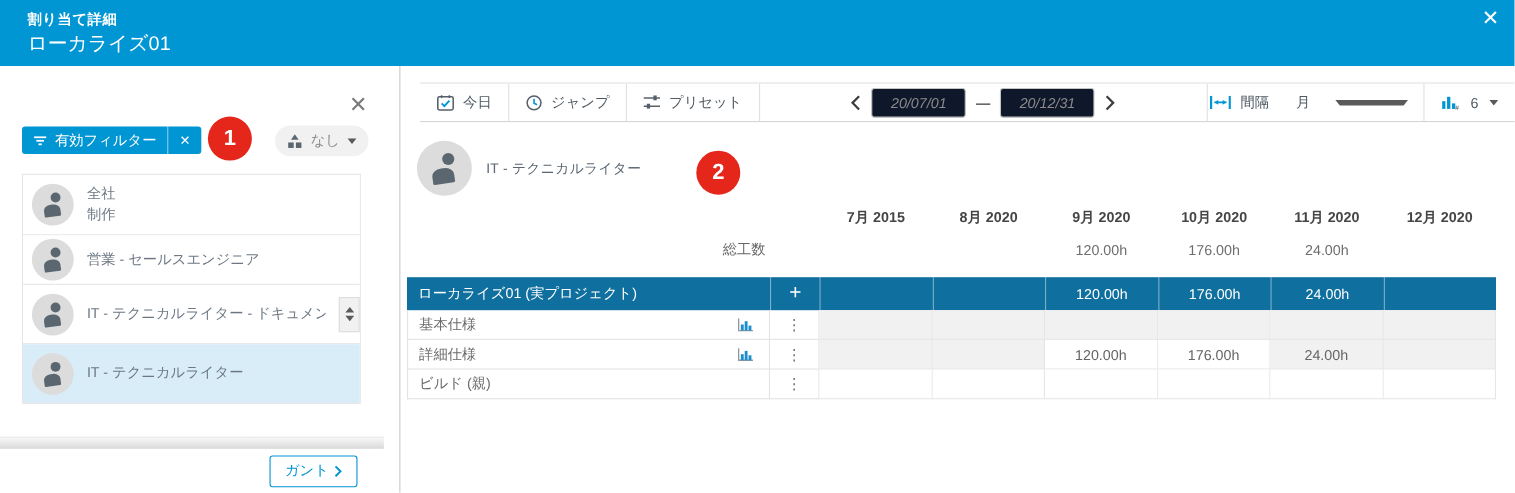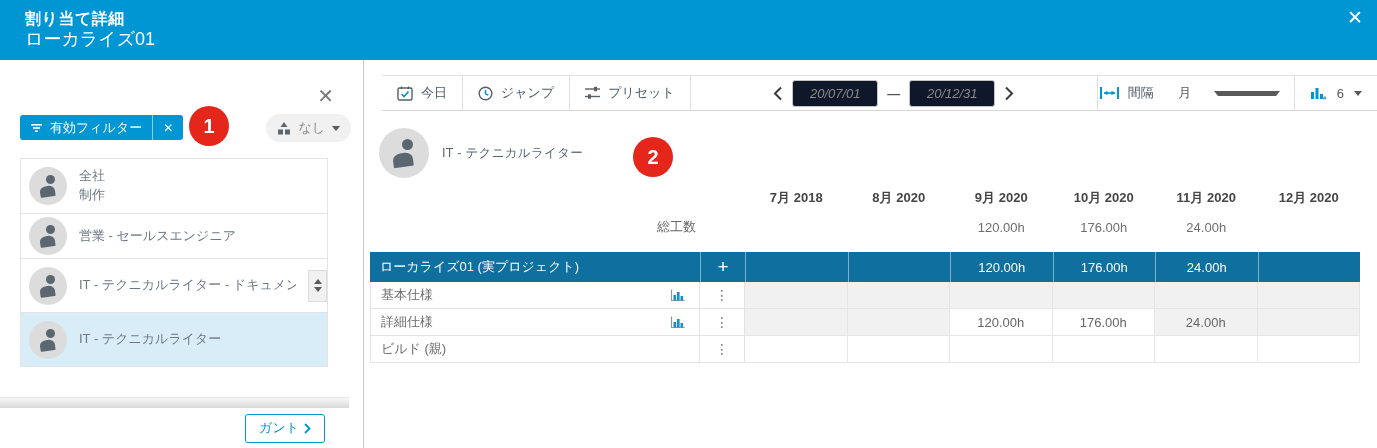--- a/index.html
+++ b/index.html
@@ -1,36 +1,36 @@
 <!DOCTYPE html>
 <html style="--accent: #0095d3; --projectblue: #0f6f9e; --badge: #e5261b; --selected: #d8edf8;"><head>
 <meta charset="utf-8">
 <style>
   html,body{margin:0;padding:0;}
   body{width:1377px;height:448px;position:relative;overflow:hidden;background:#fff;
        font-family:"Liberation Sans","DejaVu Sans",sans-serif;}
   
   .header{position:absolute;left:0;top:0;width:100%;height:60px;background:var(--accent,#0095d3);color:#fff;}
-  .eyebrow{position:absolute;left:25px;top:9px;font-size:16px;font-weight:bold;letter-spacing:.5px;}
+  .eyebrow{position:absolute;left:25px;top:9px;font-size:13px;font-weight:bold;letter-spacing:.5px;}
   .title{position:absolute;left:25px;top:27px;font-size:18px;}
   .hdr-close{position:absolute;right:14px;top:8px;font-size:19px;color:#fff;cursor:pointer;line-height:1;}
   .tabs{position:absolute;bottom:0;left:50%;transform:translateX(-51%);display:flex;gap:56px;}
   .tab{font-size:14px;color:rgba(255,255,255,.78);padding:9px 6px 10px;border-bottom:3px solid transparent;cursor:pointer;}
   .tab.active{color:#fff;border-bottom:3px solid #fff;border-radius:1px;}
   
   .sidebar{position:absolute;left:0;top:60px;width:364px;height:388px;background:#fff;border-right:1px solid #c9c9c9;box-sizing:border-box;}
   .sb-close{position:absolute;top:26px;right:29px;font-size:20px;color:#7a7a7a;cursor:pointer;line-height:1;}
   .chip{position:absolute;left:20px;top:55px;height:25px;background:var(--accent,#0095d3);color:#fff;
         display:flex;align-items:center;font-size:13px;border-radius:3px;cursor:pointer;}
   .chip .c-main{display:flex;align-items:center;gap:7px;padding:0 10px;}
   .chip .c-x{border-left:1px solid rgba(255,255,255,.55);padding:0 10px;font-size:12px;height:100%;display:flex;align-items:center;}
   .badge{border-radius:50%;background:var(--badge,#e5261b);color:#fff;font-weight:bold;font-size:20px;
          display:flex;align-items:center;justify-content:center;width:40px;height:40px;}
   .badge.b1{position:absolute;left:189px;top:46px;}
-  .pill{position:absolute;right:12px;top:54px;height:28px;border-radius:14px;background:#f1f1f1;
+  .pill{position:absolute;right:28px;top:54px;height:28px;border-radius:14px;background:#f1f1f1;
         display:flex;align-items:center;gap:7px;padding:0 11px;color:#8a8a8a;font-size:13px;cursor:pointer;}
   .caret{width:0;height:0;border-left:4px solid transparent;border-right:4px solid transparent;border-top:5px solid #5a5a5a;display:inline-block;}
   .list{position:absolute;left:20px;top:98px;right:35px;border:1px solid #e4e4e4;border-bottom:none;}
   .item{display:flex;align-items:center;gap:12px;border-bottom:1px solid #e4e4e4;background:#fff;padding-left:8px;box-sizing:border-box;cursor:pointer;}
   .item.h56{height:55px;} .item.h46{height:45px;} .item.h54{height:54px;}
   .item.selected{background:var(--selected,#d8edf8);}
   .avatar{border-radius:50%;background:#dcdcdc;position:relative;overflow:hidden;flex:none;}
   .avatar.s38{width:38px;height:38px;} .avatar.s50{width:50px;height:50px;}
   .avatar .head{position:absolute;background:#5b6770;border-radius:50%;}
   .avatar .bodyp{position:absolute;background:#5b6770;border-radius:45% 45% 8% 8%;}
@@ -268,21 +268,21 @@
       </span>
     <span class="res-name">IT - テクニカルライター</span>
   </div>
   <div class="badge b2">2</div>
 
   <div class="alloc">
 
     <div class="grow mh-row">
       <div></div>
         <div></div>
-      <div class="mh">7月 2018</div>
+      <div class="mh">7月 2015</div>
       <div class="mh">8月 2020</div>
       <div class="mh">9月 2020</div>
       <div class="mh">10月 2020</div>
       <div class="mh">11月 2020</div>
       <div class="mh">12月 2020</div>
     </div>
 
     <div class="grow tot-row">
       <div class="tot-label">総工数</div>
         <div></div>

